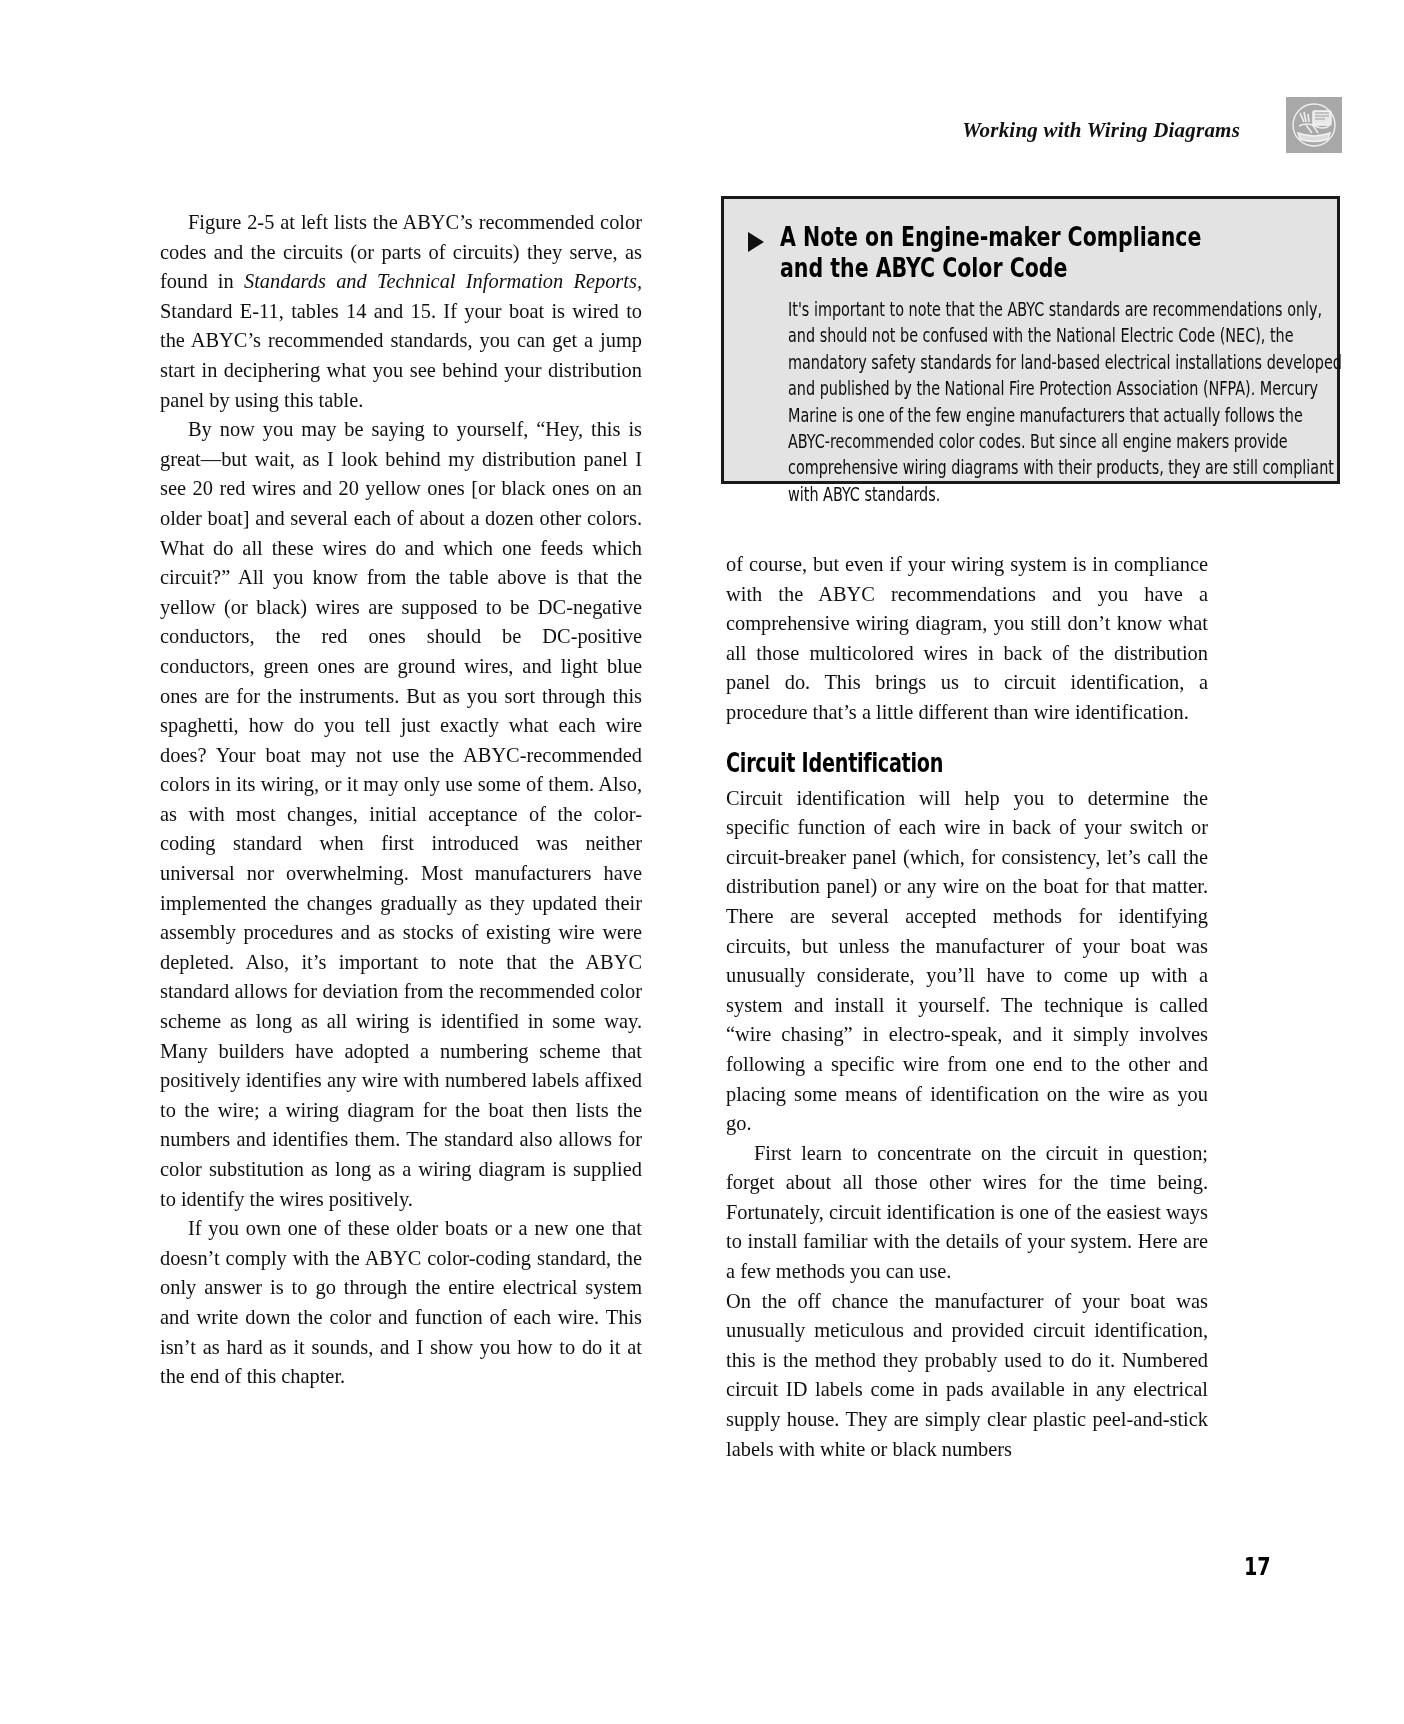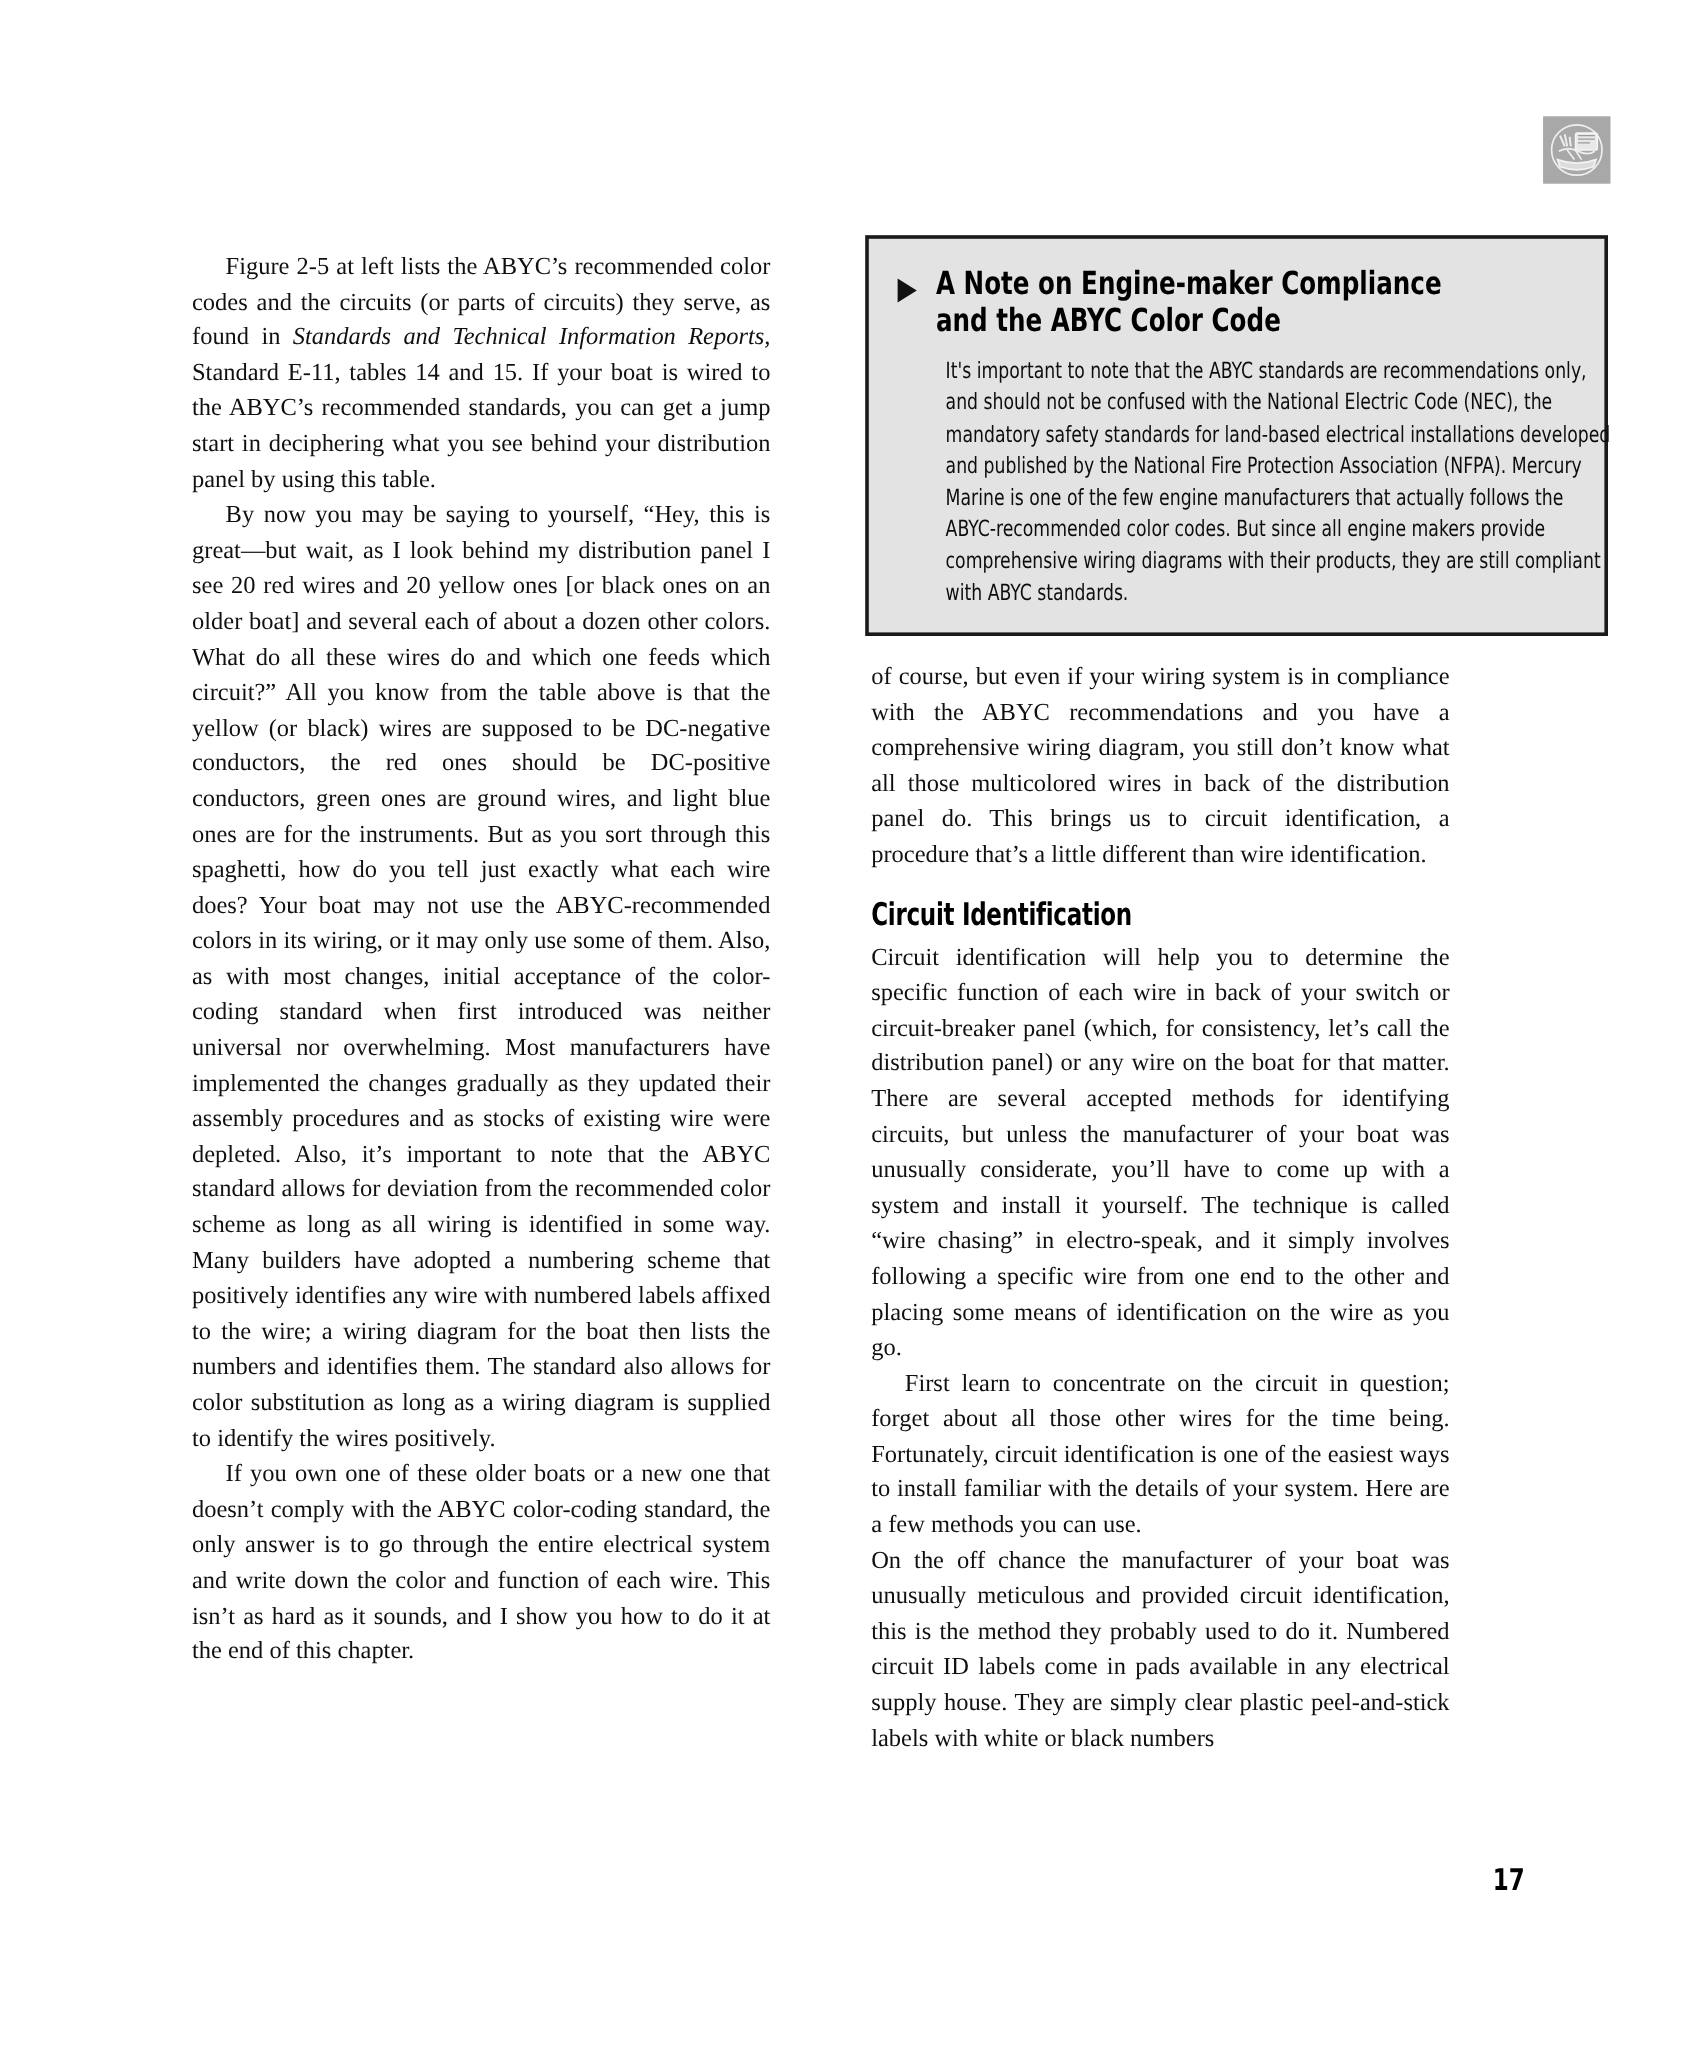--- a/index.html
+++ b/index.html
@@ -91,21 +91,21 @@
     margin: 16px 0 2px 0;
     color: #000;
   }
 
   
   .notebox {
     position: absolute;
     left: 721px;
     top: 196px;
     width: 619px;
-    height: 334px;
+    height: 288px;
     box-sizing: border-box;
     background: #e3e3e3;
     border: 3px solid #1a1a1a;
     padding: 22px 30px 10px 24px;
   }
   .notebox-head {
     display: flex;
     align-items: flex-start;
     gap: 16px;
   }
@@ -153,20 +153,21 @@
     color: #000;
     transform: scaleX(0.85);
     transform-origin: left center;
   }
 </style>
 </head>
 <body>
 
 <div class="page">
 
+  <div class="runhead">Working with Wiring Diagrams</div>
 
   <div class="runhead-icon">
     <svg width="56" height="56" viewBox="0 0 56 56" aria-hidden="true">
       <rect x="0" y="0" width="56" height="56" fill="#a8a8a8"></rect>
       <g stroke="#efefef" stroke-width="1.4" fill="none">
         <circle cx="28" cy="28" r="21"></circle>
         <path d="M12 36 q16 6 32 0 l-2 6 q-14 5 -28 0 z" fill="#dcdcdc" stroke="#f2f2f2"></path>
         <rect x="27" y="14" width="18" height="14" rx="1.5" fill="#e8e8e8" stroke="#f4f4f4"></rect>
         <path d="M29 16 h14 M29 19 h14 M29 22 h10" stroke="#9a9a9a" stroke-width="1"></path>
         <path d="M14 16 l4 9 M18 15 l2 10 M22 17 l1 8" stroke="#f0f0f0" stroke-width="1.6"></path>

